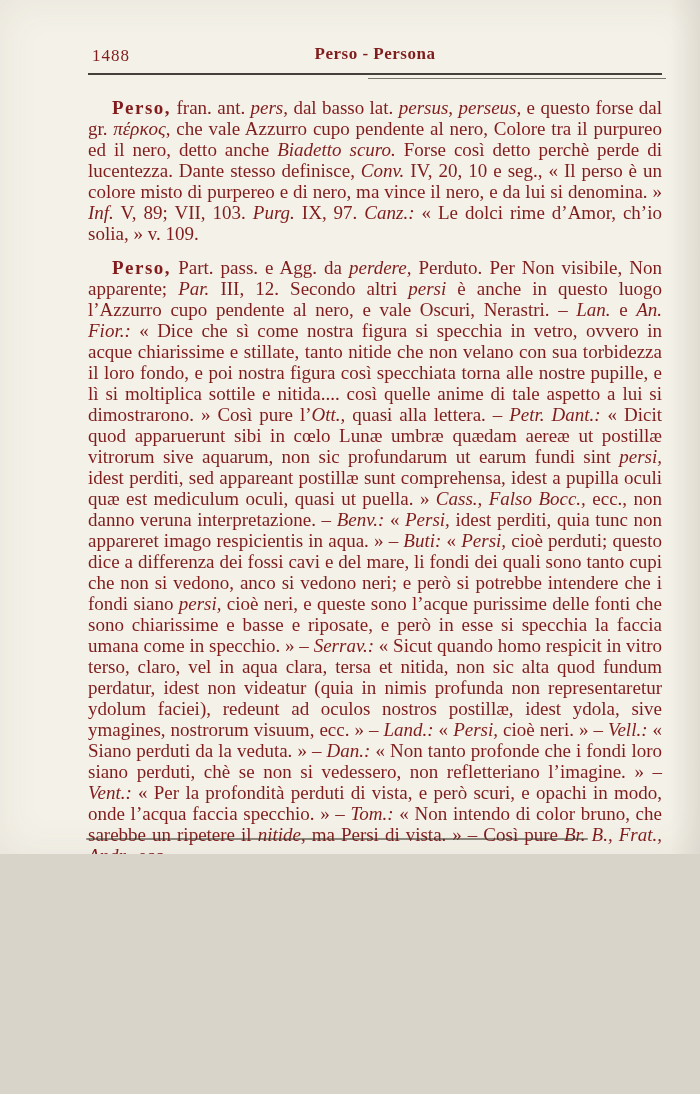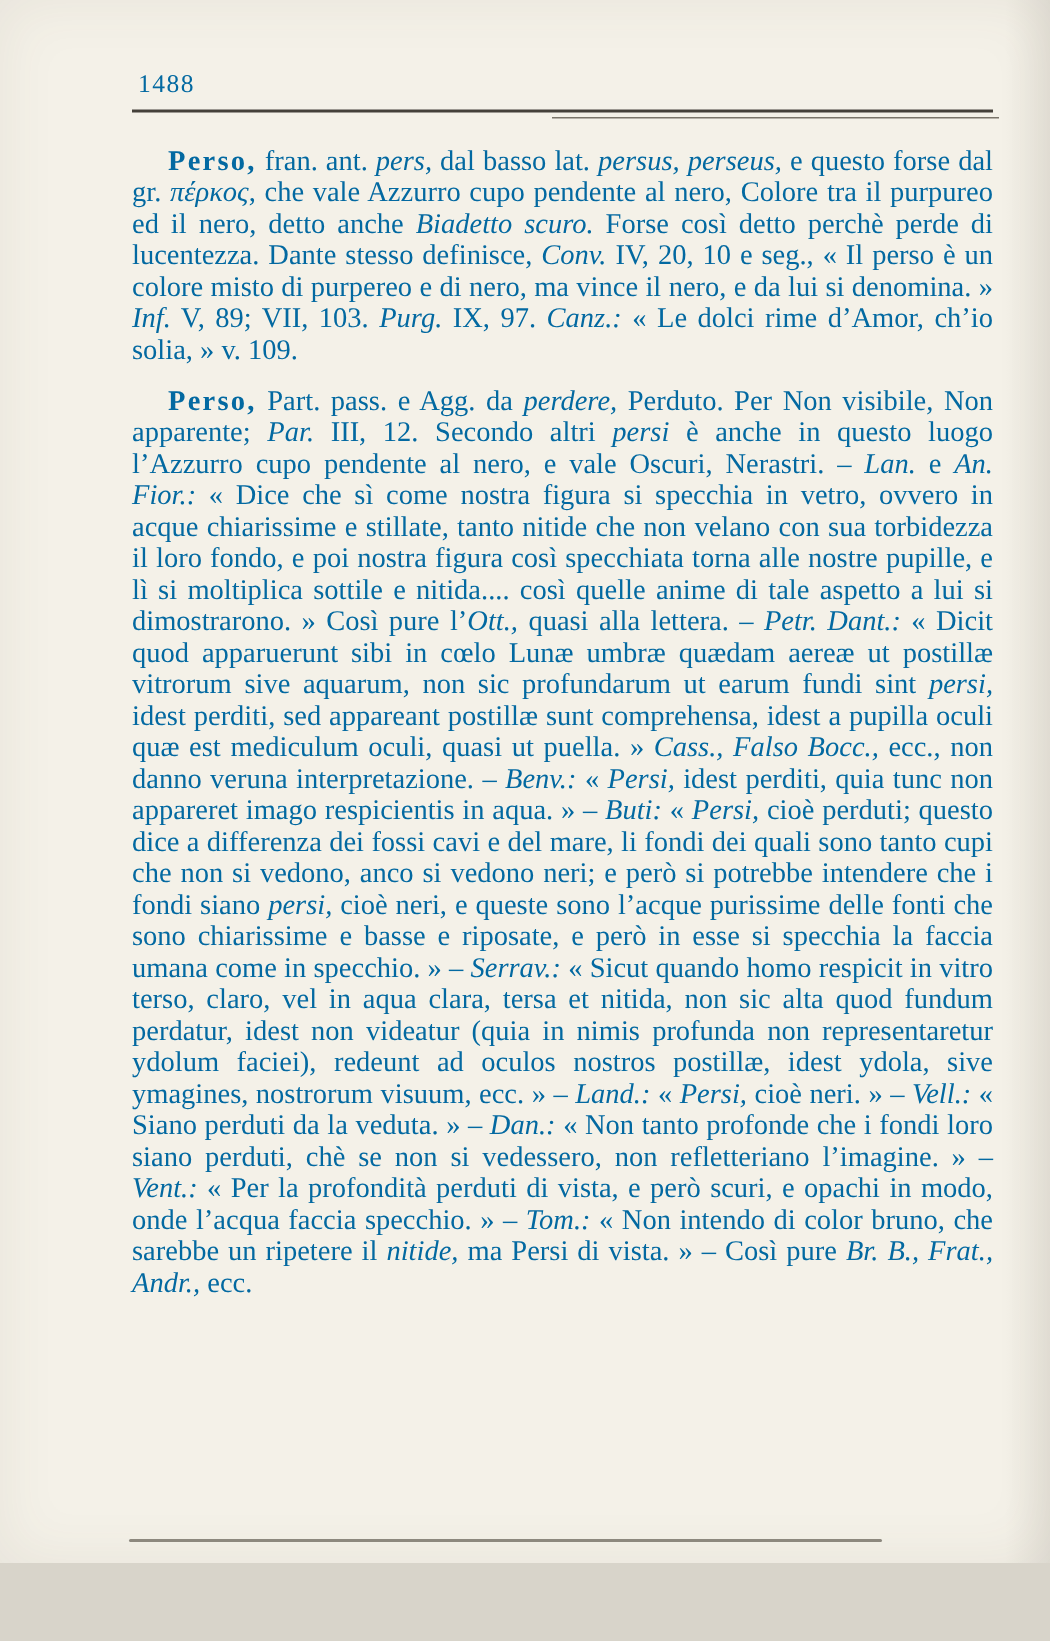--- a/index.html
+++ b/index.html
@@ -1,24 +1,24 @@
 <!DOCTYPE html>
 <html><head>
 <meta charset="utf-8">
 <style>
   html, body { margin: 0; padding: 0; background: #d8d4ca; }
   .page {
     position: relative;
     width: 700px;
-    height: 1042px;
+    height: 854px;
     margin: 0 auto;
     background: #f4f1e8;
     overflow: hidden;
     font-family: "Liberation Serif", "DejaVu Serif", serif;
-    color: #0369a1;
+    color: #7f1d1d;
     box-shadow: inset 0 0 40px rgba(90,80,60,0.08);
   }
   .edge-shadow {
     position: absolute; top: 0; right: 0; width: 30px; height: 100%;
     background: linear-gradient(to right, rgba(0,0,0,0), rgba(60,50,35,0.08));
     pointer-events: none;
   }
   .running-head {
     position: absolute; top: 44px; left: 88px; right: 38px; height: 24px;
     font-size: 17px;
@@ -49,20 +49,21 @@
     background: rgba(58,52,42,0.55); border-radius: 2px;
   }
 </style>
 </head>
 <body>
 
 <div class="page">
 
   <header class="running-head">
     <span class="pagenum">1488</span>
+    <span class="running-title">Perso - Persona</span>
   </header>
 
   <div class="rule-main"></div>
   <div class="rule-short"></div>
 
   <main class="text-block">
     <p class="entry"><span class="hw">Perso,</span><span> fran. ant. </span><span class="i">pers,</span><span> dal basso lat. </span><span class="i">persus, perseus,</span><span> e questo forse dal gr. </span><span class="i">πέρκος</span><span>, che vale Azzurro cupo pendente al nero, Colore tra il purpureo ed il nero, detto anche </span><span class="i">Biadetto scuro.</span><span> Forse così detto perchè perde di lucentezza. Dante stesso definisce, </span><span class="i">Conv.</span><span> IV, 20, 10 e seg., « Il perso è un colore misto di purpereo e di nero, ma vince il nero, e da lui si denomina. » </span><span class="i">Inf.</span><span> V, 89; VII, 103. </span><span class="i">Purg.</span><span> IX, 97. </span><span class="i">Canz.:</span><span> « Le dolci rime d’Amor, ch’io solia, » v. 109.</span></p>
     <p class="entry"><span class="hw">Perso,</span><span> Part. pass. e Agg. da </span><span class="i">perdere,</span><span> Perduto. Per Non visibile, Non apparente; </span><span class="i">Par.</span><span> III, 12. Secondo altri </span><span class="i">persi</span><span> è anche in questo luogo l’Azzurro cupo pendente al nero, e vale Oscuri, Nerastri. – </span><span class="i">Lan.</span><span> e </span><span class="i">An. Fior.:</span><span> « Dice che sì come nostra figura si specchia in vetro, ovvero in acque chiarissime e stillate, tanto nitide che non velano con sua torbidezza il loro fondo, e poi nostra figura così specchiata torna alle nostre pupille, e lì si moltiplica sottile e nitida.... così quelle anime di tale aspetto a lui si dimostrarono. » Così pure l’</span><span class="i">Ott.,</span><span> quasi alla lettera. – </span><span class="i">Petr. Dant.:</span><span> « Dicit quod apparuerunt sibi in cœlo Lunæ umbræ quædam aereæ ut postillæ vitrorum sive aquarum, non sic profundarum ut earum fundi sint </span><span class="i">persi,</span><span> idest perditi, sed appareant postillæ sunt comprehensa, idest a pupilla oculi quæ est mediculum oculi, quasi ut puella. » </span><span class="i">Cass., Falso Bocc.,</span><span> ecc., non danno veruna interpretazione. – </span><span class="i">Benv.:</span><span> « </span><span class="i">Persi,</span><span> idest perditi, quia tunc non appareret imago respicientis in aqua. » – </span><span class="i">Buti:</span><span> « </span><span class="i">Persi,</span><span> cioè perduti; questo dice a differenza dei fossi cavi e del mare, li fondi dei quali sono tanto cupi che non si vedono, anco si vedono neri; e però si potrebbe intendere che i fondi siano </span><span class="i">persi,</span><span> cioè neri, e queste sono l’acque purissime delle fonti che sono chiarissime e basse e riposate, e però in esse si specchia la faccia umana come in specchio. » – </span><span class="i">Serrav.:</span><span> « Sicut quando homo respicit in vitro terso, claro, vel in aqua clara, tersa et nitida, non sic alta quod fundum perdatur, idest non videatur (quia in nimis profunda non representaretur ydolum faciei), redeunt ad oculos nostros postillæ, idest ydola, sive ymagines, nostrorum visuum, ecc. » – </span><span class="i">Land.:</span><span> « </span><span class="i">Persi,</span><span> cioè neri. » – </span><span class="i">Vell.:</span><span> « Siano perduti da la veduta. » – </span><span class="i">Dan.:</span><span> « Non tanto profonde che i fondi loro siano perduti, chè se non si vedessero, non refletteriano l’imagine. » – </span><span class="i">Vent.:</span><span> « Per la profondità perduti di vista, e però scuri, e opachi in modo, onde l’acqua faccia specchio. » – </span><span class="i">Tom.:</span><span> « Non intendo di color bruno, che sarebbe un ripetere il </span><span class="i">nitide,</span><span> ma Persi di vista. » – Così pure </span><span class="i">Br. B., Frat., Andr.,</span><span> ecc.</span></p>
   </main>
 

